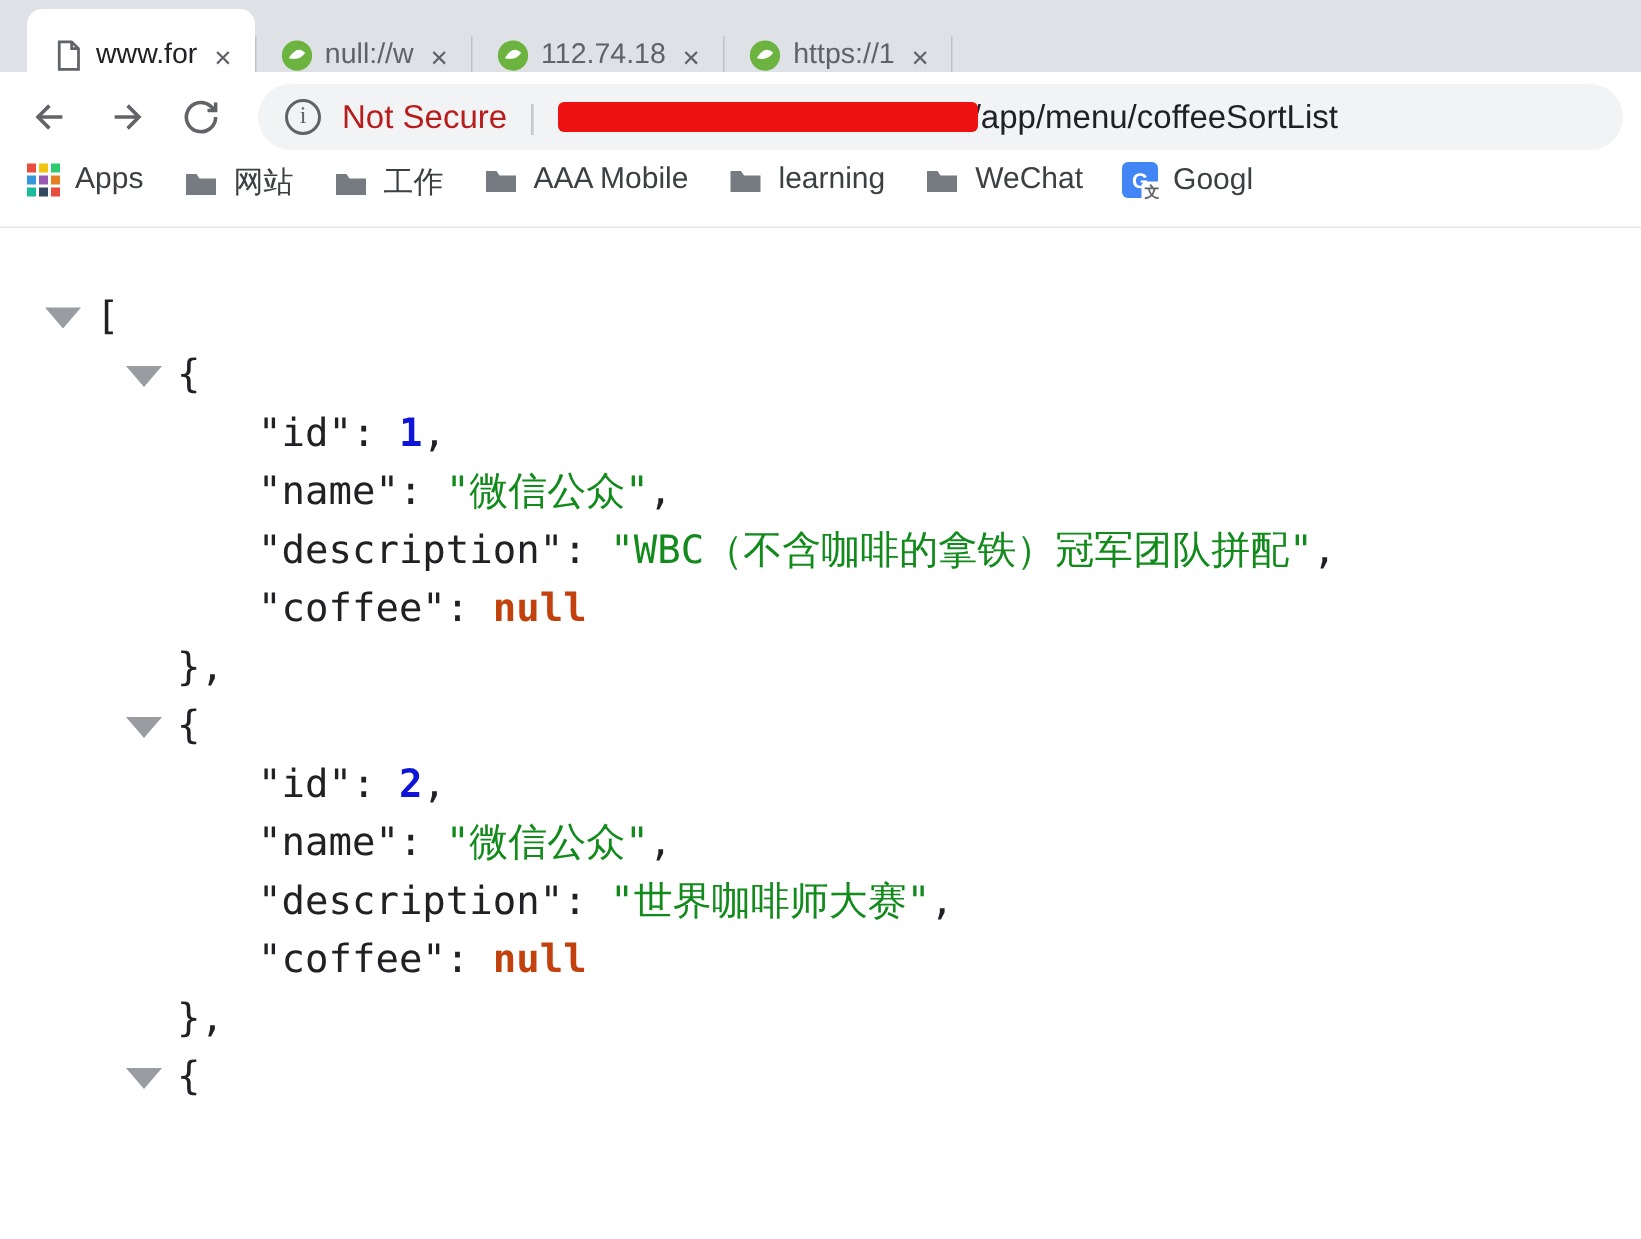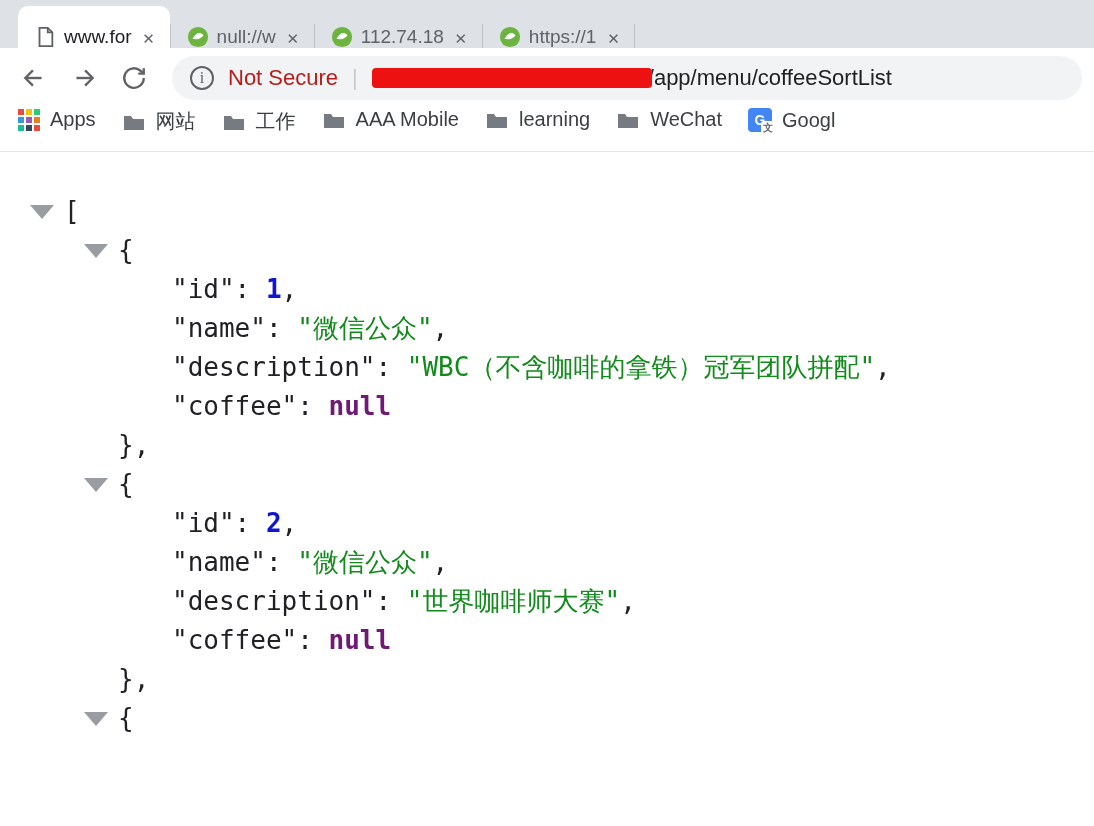--- a/index.html
+++ b/index.html
@@ -151,21 +151,21 @@
   cursor: pointer;
   flex-shrink: 0;
 }
 .indent-0 { padding-left: 0; }
 .indent-1 { padding-left: 54px; }
 .indent-2-no-toggle { padding-left: 142px; }
 .brace { color: #202124; }
 .key { color: #202124; }
 .string { color: #128a1c; }
 .number { color: #0f15d6; font-weight: 600; }
-.null { color: #701a75; font-weight: 600; }
+.null { color: #c2410c; font-weight: 600; }
 .punct { color: #202124; }
 </style>
 </head>
 <body>
 
 <div class="tab-strip">
   <div class="tab active">
     <span class="favicon">
       <svg viewBox="0 0 24 24" fill="none" stroke="#5f6368" stroke-width="2">
           <path d="M6 2h9l5 5v15H6z"></path>

